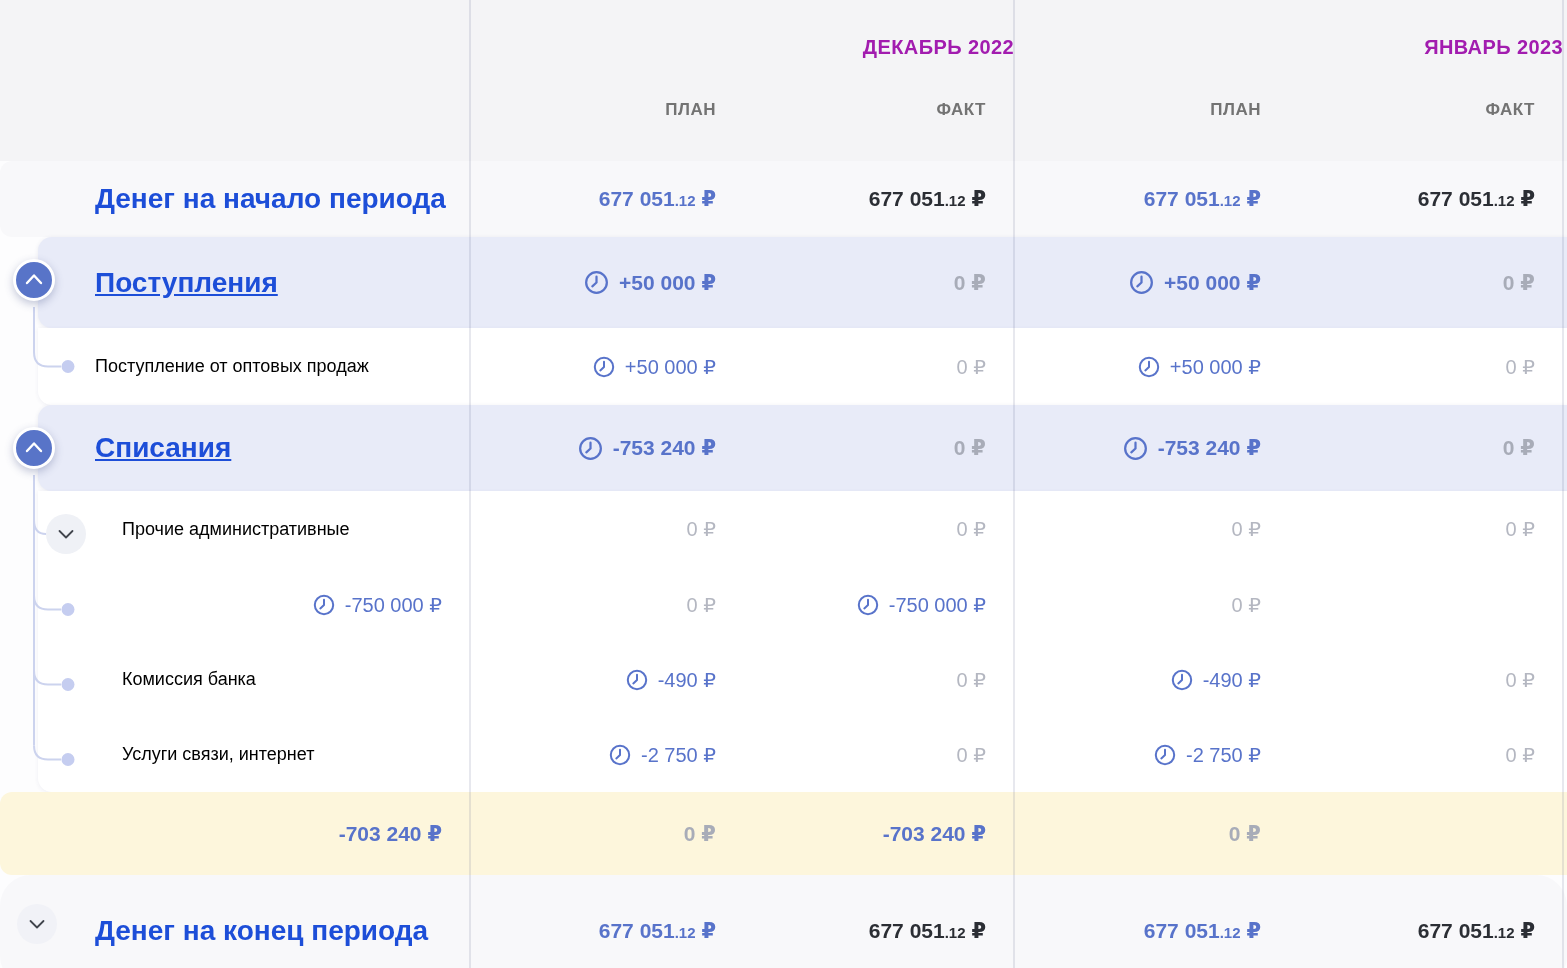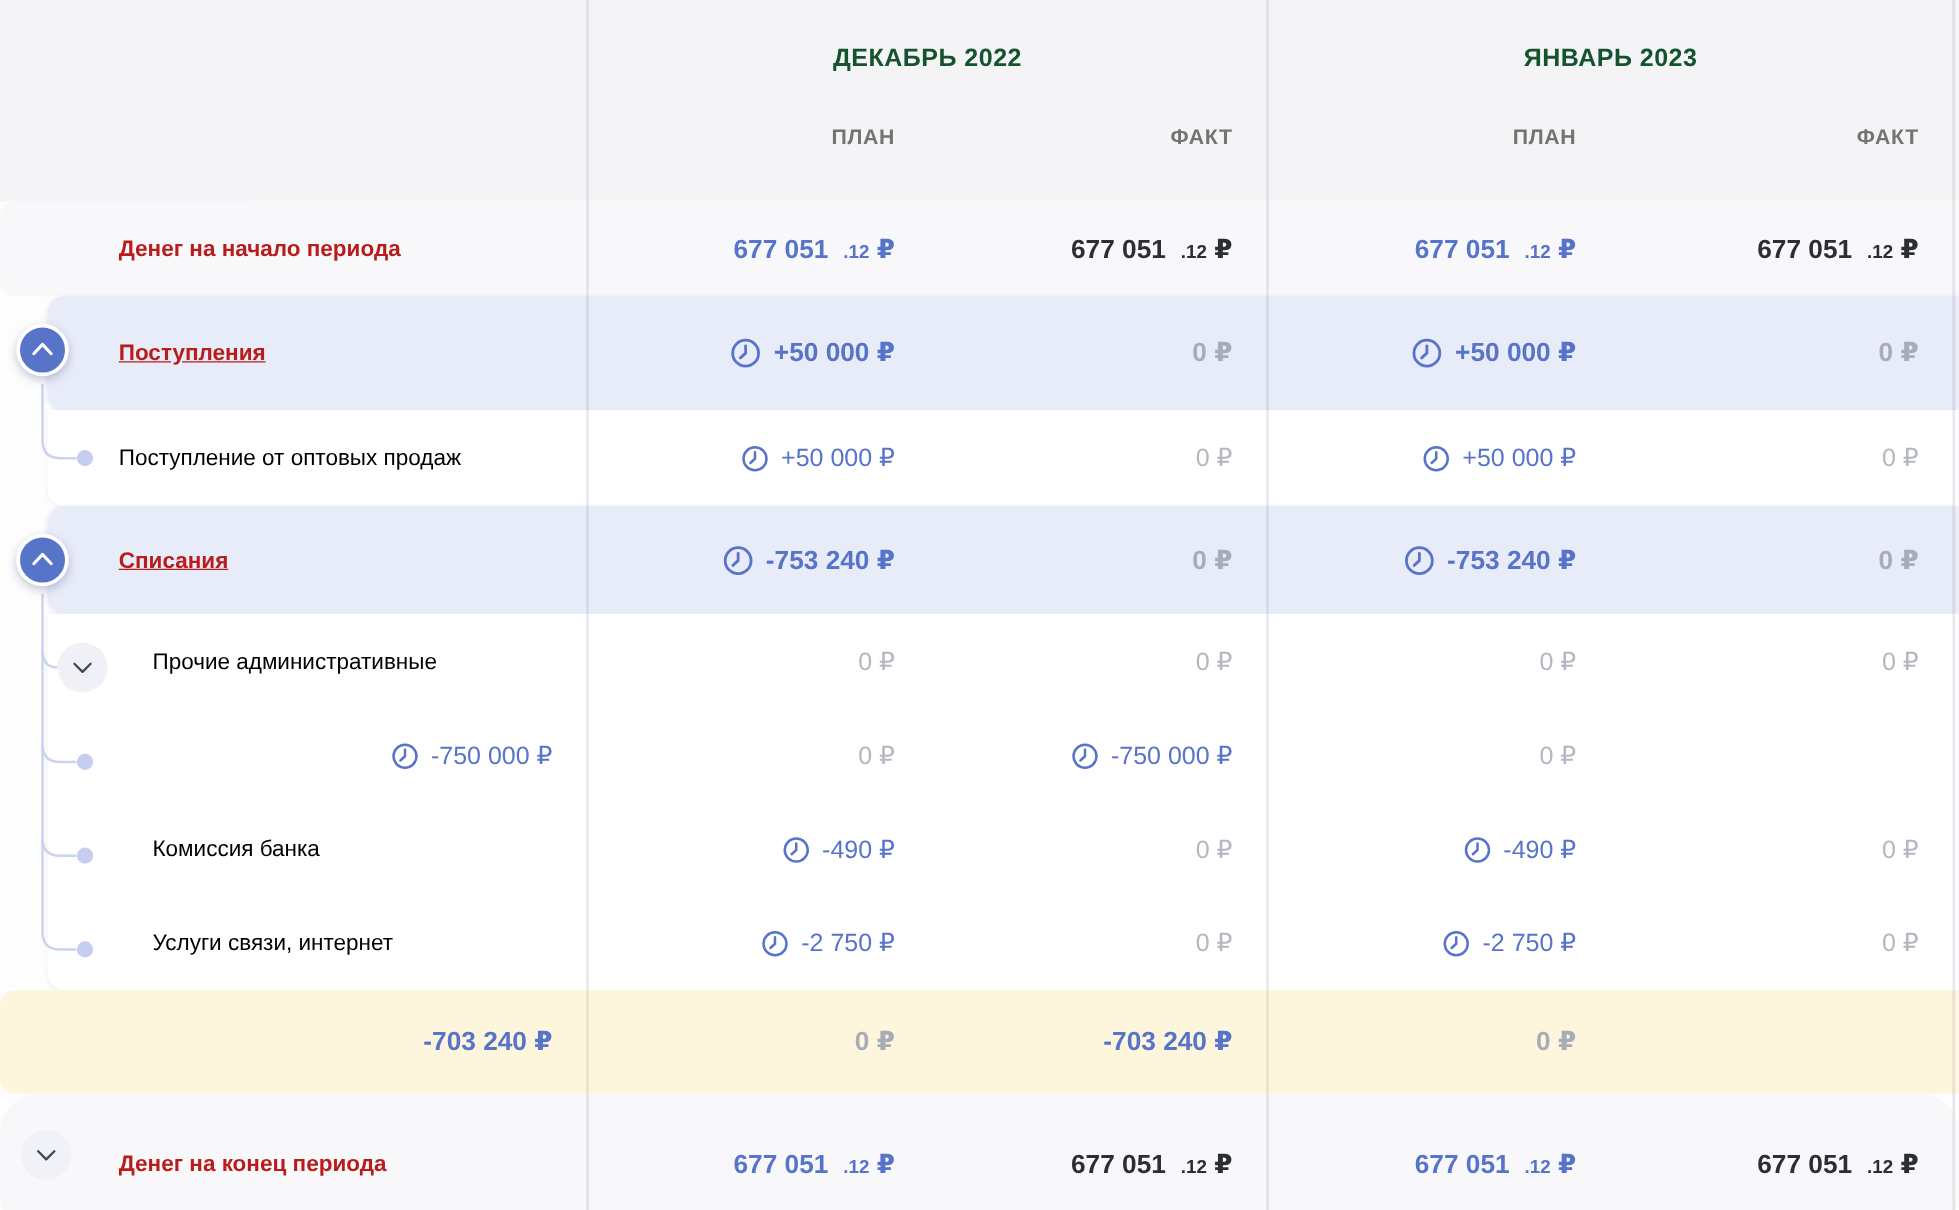--- a/index.html
+++ b/index.html
@@ -2,38 +2,38 @@
 <html><head>
 <meta charset="utf-8">
 <style>
   html,body{margin:0;padding:0;background:#fdfdfe;}
   .app{position:relative;width:1567px;height:968px;overflow:hidden;background:#fdfdfe;
        font-family:"Liberation Sans","DejaVu Sans",sans-serif;color:#2c2f36;}
 
   
   .header{display:grid;grid-template-columns:470px 274px 270px 275px 274px 4px;
           grid-template-rows:72px 89px;height:161px;background:#f4f4f6;}
-  .h-title{grid-row:1;align-self:end;text-align:center;padding-bottom:13px;
-           font-size:20px;font-weight:bold;color:#14532d;letter-spacing:.4px;margin-top:42px;}
+  .h-title{grid-row:1;align-self:end;text-align:right;padding-bottom:13px;
+           font-size:20px;font-weight:bold;color:#a21caf;letter-spacing:.4px;margin-top:42px;}
   .h-title.m1{grid-column:2/4;} .h-title.m2{grid-column:4/6;}
   .h-sub{grid-row:2;align-self:start;text-align:right;padding:28px 28px 0 0;
          font-size:17px;font-weight:bold;color:#737373;letter-spacing:.5px;}
 
   
   .row{display:grid;grid-template-columns:470px 274px 270px 275px 274px 4px;align-items:center;}
   .group .row,.subcard .row{grid-template-columns:432px 274px 270px 275px 274px 4px;}
   .lab{font-size:18px;color:#000000;white-space:nowrap;overflow:hidden;}
-  .lab.strong{font-weight:bold;font-size:18px;color:#b91c1c;}
+  .lab.strong{font-weight:bold;font-size:28px;color:#1d4ed8;}
   .pad-root{padding-left:95px;} .pad-sec{padding-left:57px;text-decoration:underline;}
   .pad-sub1{padding-left:57px;} .pad-sub2{padding-left:84px;}
   .cell{display:flex;justify-content:flex-end;align-items:center;gap:9px;padding-right:28px;}
   .amt{font-size:21px;white-space:nowrap;}
   .sub .amt{font-size:20px;}
   .bd{font-weight:bold;}
-  .dec{font-size:15px;margin-left:12px;}
+  .dec{font-size:15px;}
   .t-blue{color:#5873ca;} .t-dark{color:#2b2e34;}
   .t-gray{color:#a8acb8;} .sub .t-gray{color:#b4b7c1;}
   .clock{flex:0 0 auto;color:#5873ca;}
 
   
   .r-opening{height:76px;background:#f8f8fa;border-radius:12px 0 0 12px;}
   .r-delta{height:83px;background:#fdf6dc;border-radius:12px 0 0 12px;}
   .r-closing{height:88px;background:#f8f8fa;border-radius:12px 0 0 12px;}
 
   

